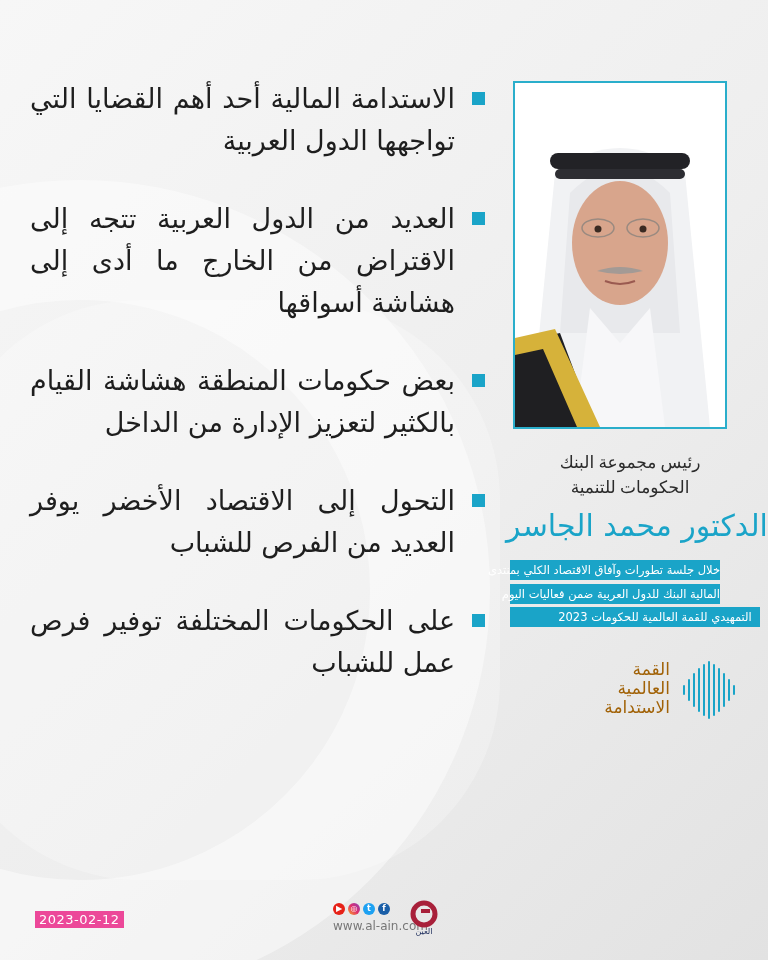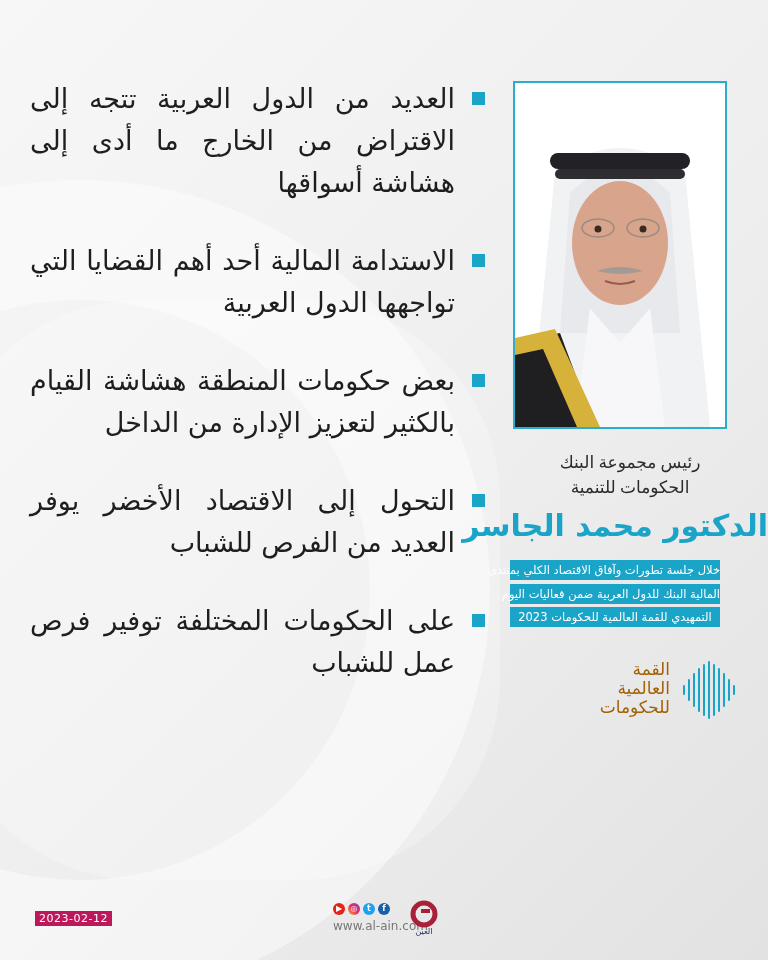--- a/index.html
+++ b/index.html
@@ -32,61 +32,61 @@
   .photo {
     position:absolute; left:513px; top:81px; width:214px; height:348px;
     border:2px solid #2aaecb; box-sizing:border-box; background:#ffffff; overflow:hidden;
   }
   .title-small {
     position:absolute; left:510px; top:450px; width:240px; text-align:center;
     direction:rtl; font-size:17px; line-height:25px; color:#2b2b2b;font-family:Liberation Serif, serif;
   }
   .name {
     position:absolute; left:506px; top:508px; width:262px; text-align:center;
-    direction:rtl; font-size:30px; font-weight:bold; color:#1aa4c8; white-space:nowrap;
+    direction:rtl; font-size:30px; font-weight:normal; color:#1aa4c8; white-space:nowrap;
   }
   .band {
     position:absolute; left:510px; width:210px; height:20px;
     background:#1aa4c8; color:#fff; font-size:11.5px; line-height:20px;
     text-align:center; direction:rtl; white-space:nowrap;
   }
   .summit {
     position:absolute; left:510px; top:660px; width:230px; height:60px;
   }
   .summit-text {
     position:absolute; right:70px; top:0; direction:rtl; text-align:right;
     color:#a16207; font-size:17px; line-height:19px; letter-spacing:2px;
   }
   .date {
-    position:absolute; left:35px; top:911px; background:#be185d; color:#fff;
-    font-size:11px; padding:1px 4px; letter-spacing:0.5px;
+    position:absolute; left:35px; top:911px; background:#ec4899; color:#fff;
+    font-size:13px; padding:1px 4px; letter-spacing:0.5px;
   }
   .brand { position:absolute; left:330px; top:898px; width:125px; height:40px; }
   .social { position:absolute; left:3px; top:5px; display:flex; gap:3px; }
   .social span {
     width:12px; height:12px; border-radius:50%; display:inline-block;
     color:#fff; font-size:8px; line-height:12px; text-align:center; font-weight:bold;
   }
   .site { position:absolute; left:3px; top:21px; font-size:12px; color:#777; }
   .logo { position:absolute; left:78px; top:2px; width:32px; height:36px; }
 </style>
 </head>
 <body>
 
 <div class="bg-arc"></div>
 <div class="bg-arc2"></div>
 
 <div class="bullets">
   <div class="bullet">
     <span class="sq"></span>
-    <span>العديد من الدول العربية تتجه إلى الاقتراض من الخارج ما أدى إلى هشاشة أسواقها</span>
+    <span>الاستدامة المالية أحد أهم القضايا التي تواجهها الدول العربية</span>
   </div>
   <div class="bullet">
     <span class="sq"></span>
-    <span>الاستدامة المالية أحد أهم القضايا التي تواجهها الدول العربية</span>
+    <span>العديد من الدول العربية تتجه إلى الاقتراض من الخارج ما أدى إلى هشاشة أسواقها</span>
   </div>
   <div class="bullet">
     <span class="sq"></span>
     <span>بعض حكومات المنطقة هشاشة القيام بالكثير لتعزيز الإدارة من الداخل</span>
   </div>
   <div class="bullet">
     <span class="sq"></span>
     <span>التحول إلى الاقتصاد الأخضر يوفر العديد من الفرص للشباب</span>
   </div>
   <div class="bullet">
@@ -124,27 +124,27 @@
 
 <div class="title-small">
   <div>رئيس مجموعة البنك</div>
   <div>الحكومات للتنمية</div>
 </div>
 
 <div class="name">الدكتور محمد الجاسر</div>
 
 <div class="band" style="top:560px;">خلال جلسة تطورات وآفاق الاقتصاد الكلي بمنتدى</div>
 <div class="band" style="top:584px;">المالية البنك للدول العربية ضمن فعاليات اليوم</div>
-<div class="band" style="top:607px;">التمهيدي للقمة العالمية للحكومات 2023</div>
+<div class="band" style="top:607px;padding-left:40px;">التمهيدي للقمة العالمية للحكومات 2023</div>
 
 <div class="summit">
   <div class="summit-text">
     <div>القمة</div>
     <div>العالمية</div>
-    <div>للحكومات</div>
+    <div>الاستدامة</div>
   </div>
   <svg style="position:absolute; left:170px; top:0;" width="60" height="60" viewBox="0 0 60 60">
     <g stroke="#1aa4c8" stroke-width="2" stroke-linecap="round">
       <line x1="4" y1="26" x2="4" y2="34"></line>
       <line x1="9" y1="20" x2="9" y2="40"></line>
       <line x1="14" y1="14" x2="14" y2="46"></line>
       <line x1="19" y1="9" x2="19" y2="51"></line>
       <line x1="24" y1="5" x2="24" y2="55"></line>
       <line x1="29" y1="2" x2="29" y2="58"></line>
       <line x1="34" y1="5" x2="34" y2="55"></line>

